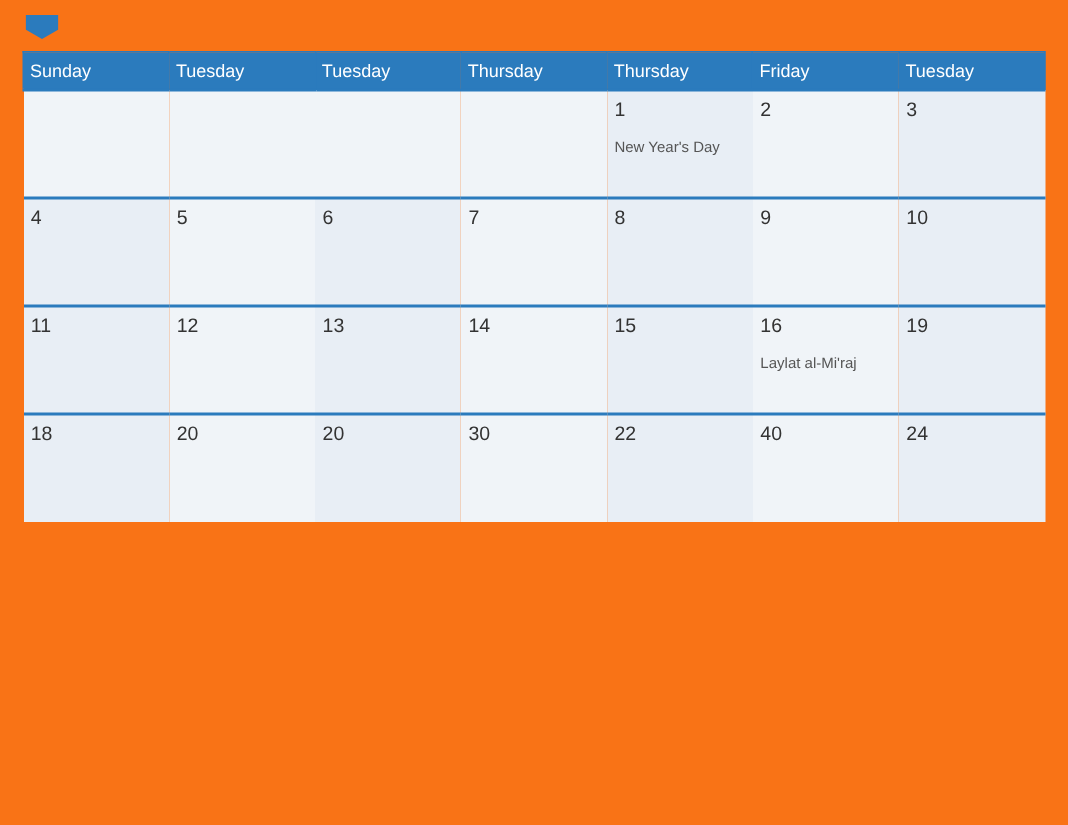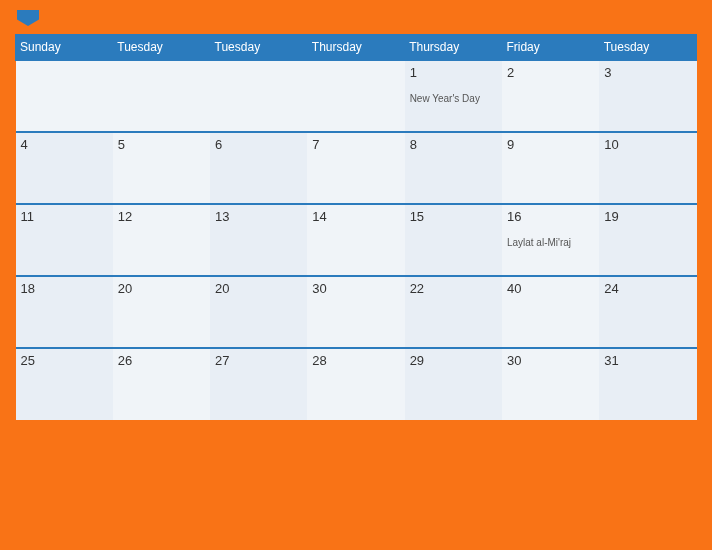--- a/index.html
+++ b/index.html
@@ -220,38 +220,15 @@
           <td>
             <span class="day-num">22</span>
           </td>
           <td>
             <span class="day-num">40</span>
           </td>
           <td>
             <span class="day-num">24</span>
           </td>
         </tr>
-        <tr>
-          <td>
-            <span class="day-num">25</span>
-          </td>
-          <td>
-            <span class="day-num">26</span>
-          </td>
-          <td>
-            <span class="day-num">27</span>
-          </td>
-          <td>
-            <span class="day-num">28</span>
-          </td>
-          <td>
-            <span class="day-num">29</span>
-          </td>
-          <td>
-            <span class="day-num">30</span>
-          </td>
-          <td>
-            <span class="day-num">31</span>
-          </td>
-        </tr>
       </tbody>
   </table>
 </div>
 
 </body></html>

